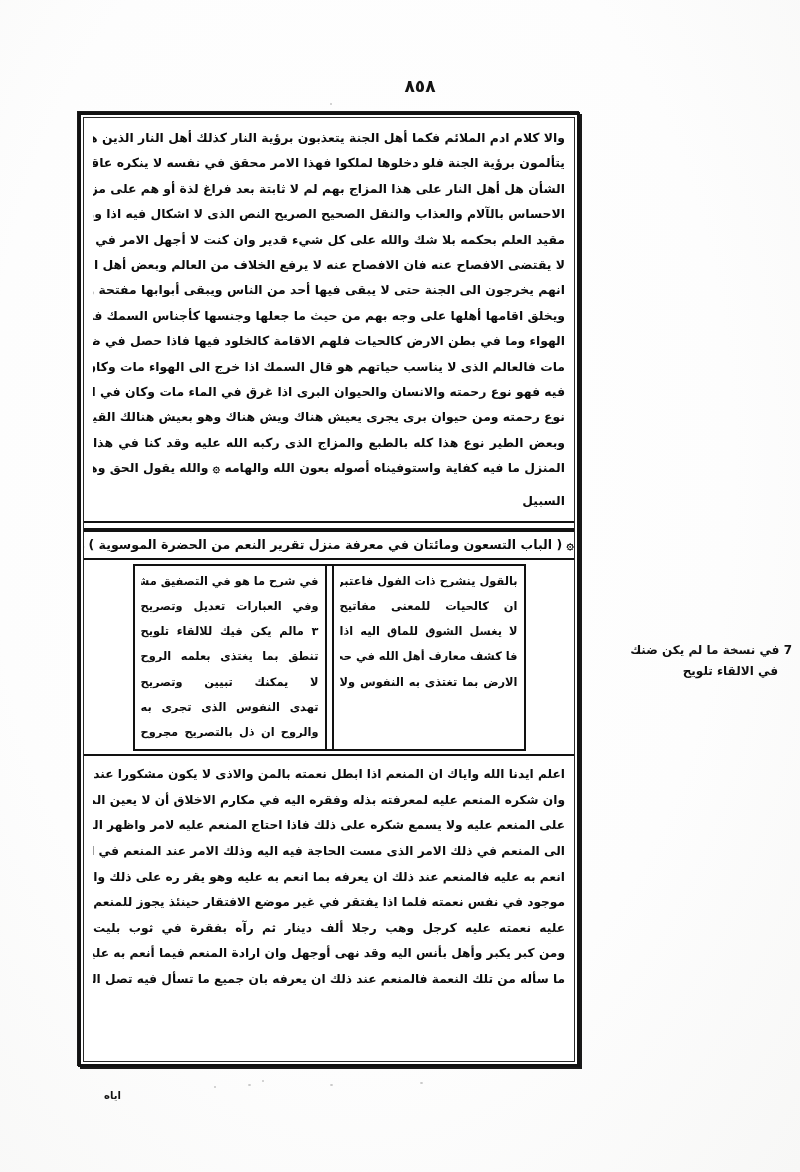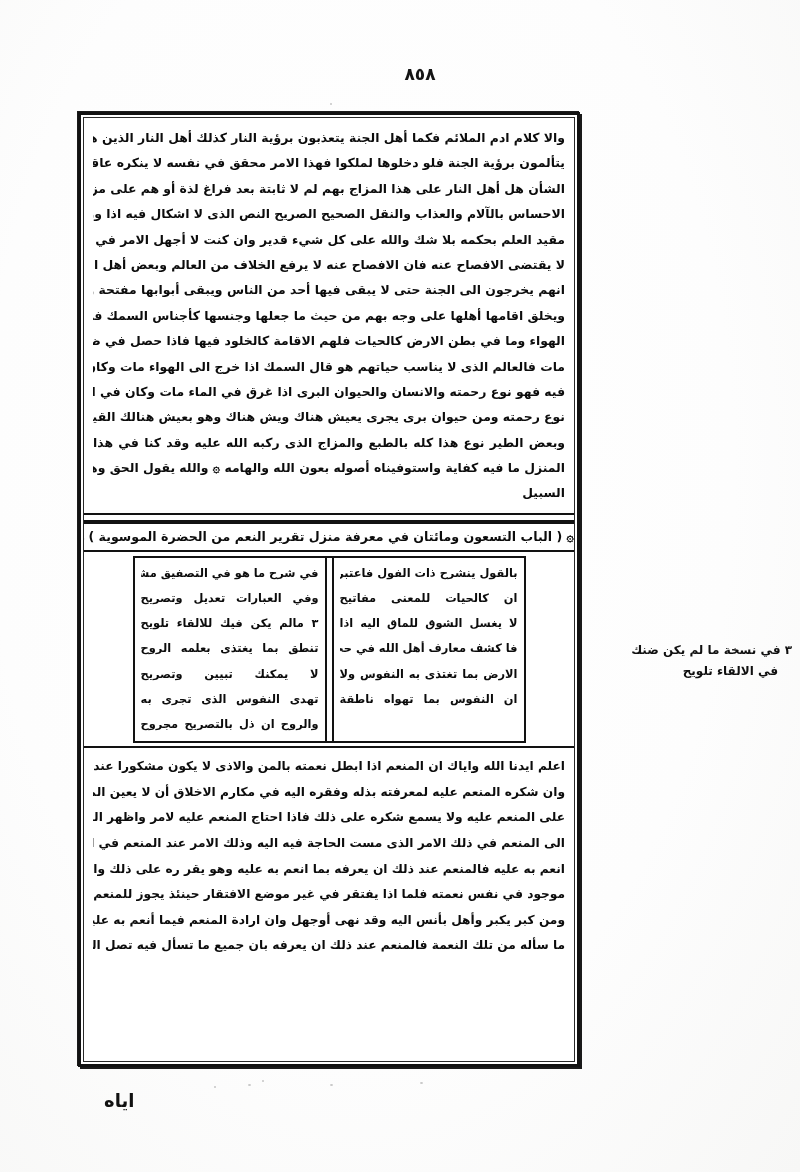--- a/index.html
+++ b/index.html
@@ -15,21 +15,21 @@
     font-family: "DejaVu Sans", sans-serif;
     overflow: hidden;
     
     background:
       radial-gradient(ellipse at 45% 40%, #ffffff 0%, #fdfdfd 60%, #f7f7f6 100%);
   }
 
   
   .page-number {
     position: absolute;
-    top: 64px;
+    top: 76px;
     left: 0;
     right: 0;
     text-align: center;
     font-family: "DejaVu Sans", sans-serif;
     font-size: 17px;
     font-weight: bold;
     letter-spacing: 1px;
     color: #141414;
     padding-left: 40px;
   }
@@ -75,20 +75,21 @@
     font-size: 12.4px;
     line-height: 25.4px;
     height: 25.4px;
     font-weight: bold;
     letter-spacing: -0.2px;
     transform: scaleX(1.0);
   }
   .sec-upper .ar-line.short-last {
     text-align-last: right;
     text-align: right;
+    margin-top: 8px;
   }
 
   
   .rule-double {
     height: 5px;
     margin: 1px 0 0 0;
     border-top: 2px solid #121212;
     border-bottom: 2px solid #121212;
     background: #ffffff;
   }
@@ -185,21 +186,21 @@
     padding-right: 14px;
   }
 
   
   .catchword {
     position: absolute;
     top: 1090px;
     left: 104px;
     direction: rtl;
     font-family: "DejaVu Sans", sans-serif;
-    font-size: 18px;
+    font-size: 10px;
     font-weight: bold;
     color: #111111;
   }
 
   
   .speckle {
     position: absolute;
     background: #9a9a9a;
     border-radius: 50%;
     opacity: .55;
@@ -239,21 +240,20 @@
 
     <div class="verse-wrap">
       <div class="verse-table">
 
         <div class="verse-col right-col">
           <div class="verse-line">بالقول ينشرح ذات الفول فاعتبروا</div>
           <div class="verse-line">ان كالحيات للمعنى مفاتيح</div>
           <div class="verse-line">لا يغسل الشوق للماق اليه اذا</div>
           <div class="verse-line">فا كشف معارف أهل الله في حجب</div>
           <div class="verse-line">الارض بما تغتذى به النفوس ولا</div>
-          <div class="verse-line">ان النفوس بما تهواه ناطقة</div>
         </div>
 
         <div class="verse-divider"></div>
 
         <div class="verse-col left-col">
           <div class="verse-line">في شرح ما هو في التصفيق مشروح</div>
           <div class="verse-line">وفي العبارات تعديل وتصريح</div>
           <div class="verse-line">٣ مالم يكن فيك للالقاء تلويح</div>
           <div class="verse-line">تنطق بما يغتذى بعلمه الروح</div>
           <div class="verse-line">لا يمكنك تبيين وتصريح</div>
@@ -266,29 +266,30 @@
 
     <div class="rule-single"></div>
 
     <div class="sec-lower">
       <div class="ar-line">اعلم ايدنا الله واياك ان المنعم اذا ابطل نعمته بالمن والاذى لا يكون مشكورا عند الله على ذلك</div>
       <div class="ar-line">وان شكره المنعم عليه لمعرفته بذله وفقره اليه في مكارم الاخلاق أن لا يعين المنعم بما أنعم به</div>
       <div class="ar-line">على المنعم عليه ولا يسمع شكره على ذلك فاذا احتاج المنعم عليه لامر واظهر الذلة والافتقار</div>
       <div class="ar-line">الى المنعم في ذلك الامر الذى مست الحاجة فيه اليه وذلك الامر عند المنعم في النعمة التى</div>
       <div class="ar-line">انعم به عليه فالمنعم عند ذلك ان يعرفه بما انعم به عليه وهو يقر ره على ذلك وان الذى طلب منه</div>
       <div class="ar-line">موجود في نفس نعمته فلما اذا يفتقر في غير موضع الافتقار حينئذ يجوز للمنعم ان يذكر للمنعم</div>
+      <div class="ar-line">عليه نعمته عليه كرجل وهب رجلا ألف دينار ثم رآه بفقرة في ثوب بليت</div>
       <div class="ar-line">ومن كبر يكبر وأهل بأنس اليه وقد نهى أوجهل وان ارادة المنعم فيما أنعم به عليه ان ينال جميع</div>
       <div class="ar-line">ما سأله من تلك النعمة فالمنعم عند ذلك ان يعرفه بان جميع ما تسأل فيه تصل اليه بما وهبتك</div>
     </div>
 
   </div>
 </div>
 
 <div class="margin-note">
-  <div class="mn-line1">٣  في نسخة ما لم يكن ضنك</div>
+  <div class="mn-line1">7  في نسخة ما لم يكن ضنك</div>
   <div class="mn-line2">في الالقاء تلويح</div>
 </div>
 
 <div class="catchword">اياه</div>
 
 <div class="speckle" style="left:248px;top:1084px;width:3px;height:2px;"></div>
 <div class="speckle" style="left:262px;top:1080px;width:2px;height:2px;"></div>
 <div class="speckle" style="left:330px;top:1084px;width:3px;height:2px;"></div>
 <div class="speckle" style="left:420px;top:1082px;width:3px;height:2px;"></div>
 <div class="speckle" style="left:214px;top:1086px;width:2px;height:2px;"></div>

